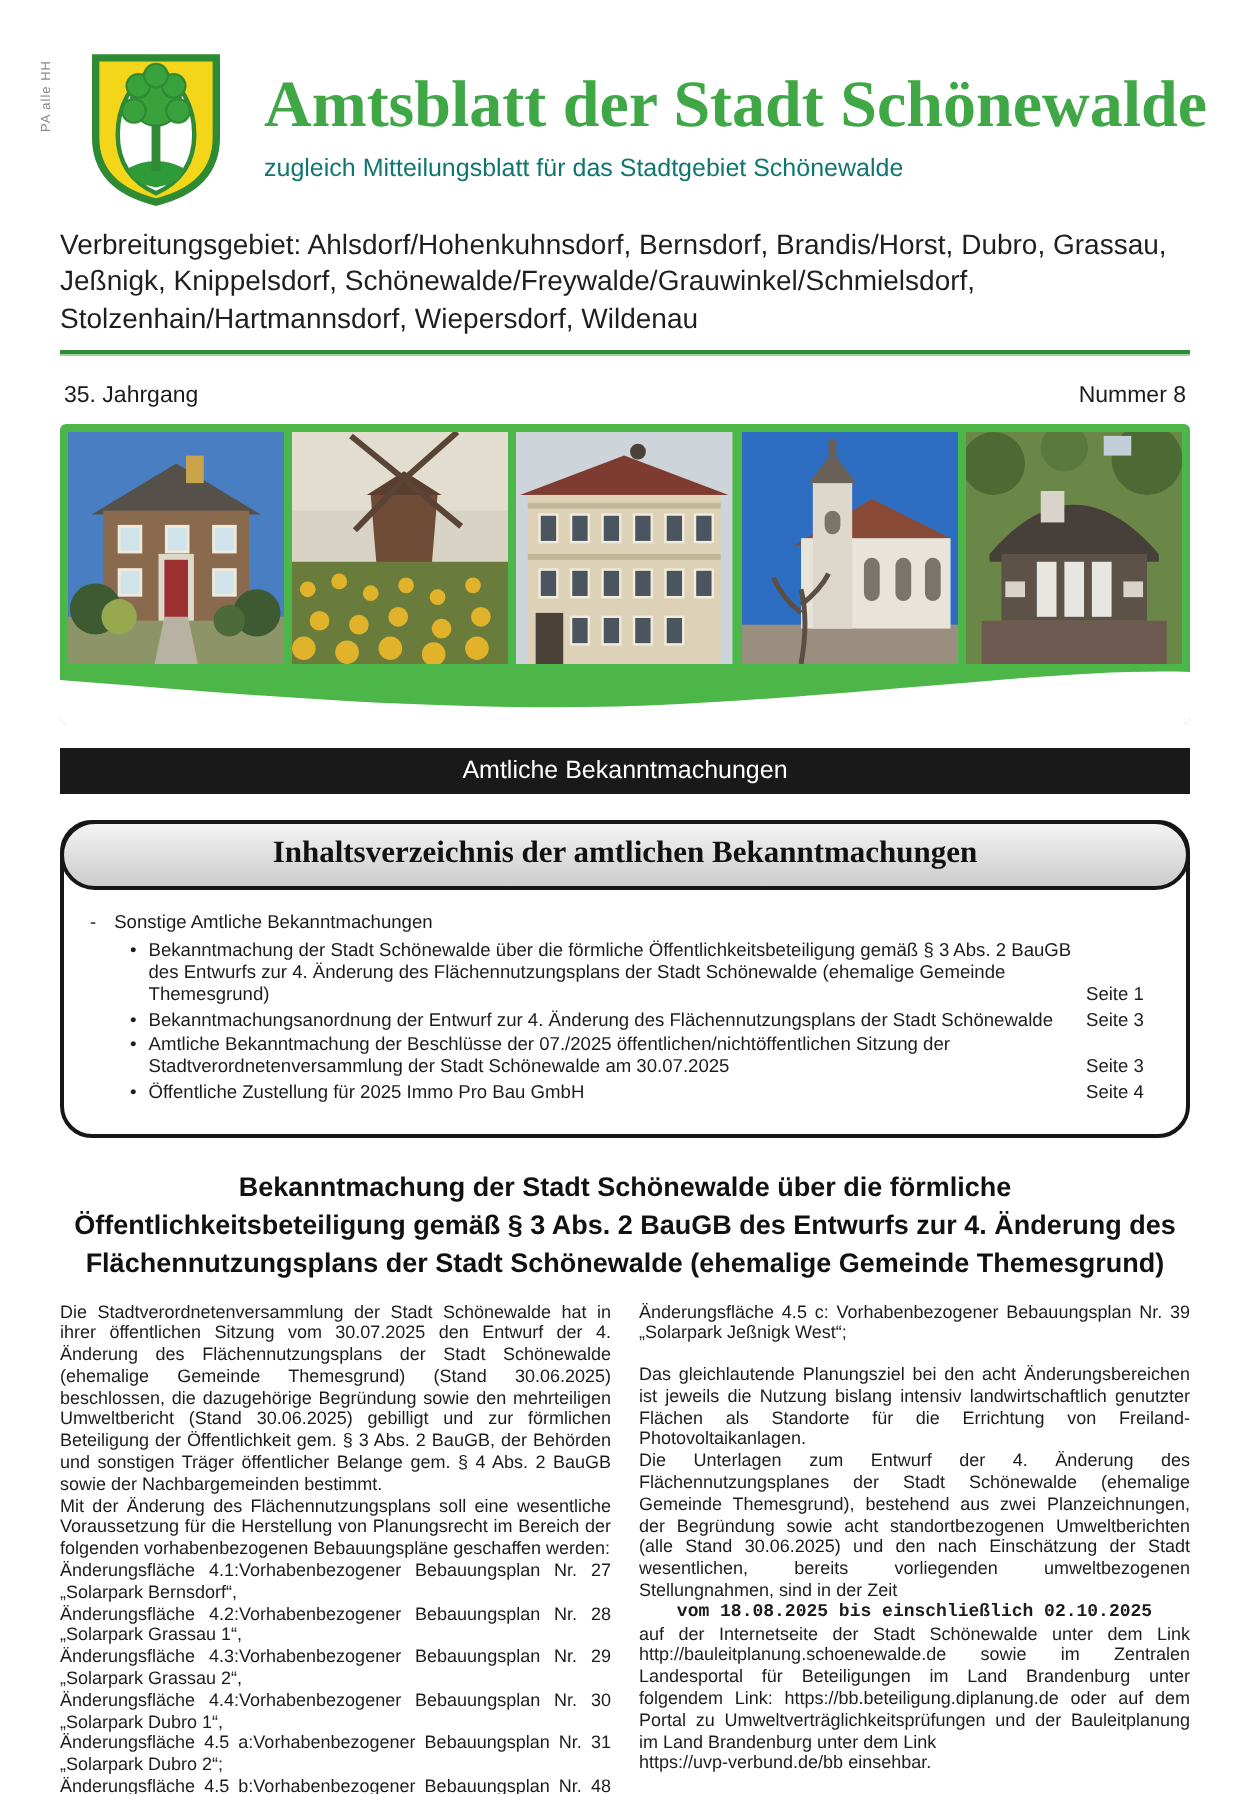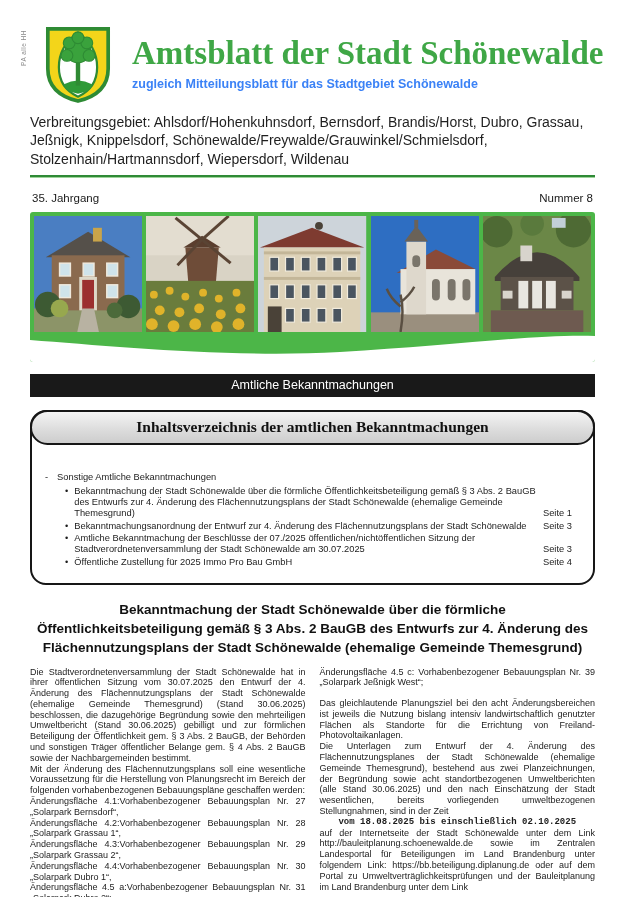--- a/index.html
+++ b/index.html
@@ -13,41 +13,41 @@
     position:absolute;left:20px;top:30px;font-size:6.5px;color:#8a8a8a;
     writing-mode:vertical-rl;transform:rotate(180deg);letter-spacing:.5px;
   }
   .mast{display:flex;align-items:flex-start;}
   .arms{width:84px;height:78px;flex:0 0 84px;margin-left:6px;}
   .mast-text{margin-left:12px;padding-top:10px;}
   .mast-title{
     font-family:"Liberation Serif",serif;font-weight:bold;font-size:33px;
     color:#3fa746;line-height:1.05;white-space:nowrap;
   }
-  .mast-sub{margin-top:6px;font-size:12.5px;font-weight:bold;color:#3b82f6;}
+  .mast-sub{margin-top:6px;font-size:12.5px;font-weight:normal;color:#0f766e;}
   
   .distribution{margin-top:9px;font-size:14px;line-height:1.32;color:#1f1f1f;}
   
   .rule{margin-top:7px;height:3px;background:linear-gradient(180deg,#2f8a36 0 60%,#9ed49a 60% 100%);}
   .issue{display:flex;font-size:11.5px;padding:14px 2px 5px;color:#1a1a1a;}
   .issue .l{flex:1;text-align:left;}
   .issue .c{flex:2;text-align:center;}
   .issue .r{flex:1;text-align:right;}
   
   .band{position:relative;margin-top:3px;height:150px;background:#4cb648;border-radius:3px;overflow:hidden;}
   .band-photos{position:absolute;top:4px;left:4px;right:4px;height:116px;display:flex;gap:4px;}
   .band-photos svg{flex:1;height:116px;min-width:0;}
   .band-wave{position:absolute;left:0;right:0;bottom:0;width:100%;height:34px;display:block;}
   
   .banner{margin-top:12px;background:#191919;color:#ffffff;text-align:center;
     font-weight:normal;font-size:12.5px;padding:4px 0 5px;}
   
   .toc{margin-top:13px;border:2px solid #161616;border-radius:16px;}
   .toc-pill{
-    margin:-2px -2px 16px;border:2px solid #161616;border-radius:18px;
+    margin:-2px -2px 0;border:2px solid #161616;border-radius:18px;
     background:linear-gradient(180deg,#f4f4f4 0%,#ddd 55%,#cdcdcd 100%);
     text-align:center;font-family:"Liberation Serif",serif;font-weight:bold;
     font-size:15.5px;color:#111;padding:6px 0 7px;
   }
   .toc-body{padding:11px 10px 15px 13px;font-size:9.3px;line-height:1.22;color:#1c1c1c;}
   .toc-section{display:flex;gap:9px;margin-bottom:2px;}
   .toc-item{display:flex;align-items:flex-end;margin-top:1px;}
   .toc-item .lead{display:flex;gap:6px;padding-left:20px;flex:1;}
   .toc-item .bullet{flex:0 0 auto;}
   .toc-item .txt{flex:1;padding-right:6px;}
@@ -278,16 +278,17 @@
       <p>Änderungsfläche 4.4:Vorhabenbezogener Bebauungsplan Nr. 30 „Solarpark Dubro 1“,</p>
       <p>Änderungsfläche 4.5 a:Vorhabenbezogener Bebauungsplan Nr. 31 „Solarpark Dubro 2“;</p>
       <p>Änderungsfläche 4.5 b:Vorhabenbezogener Bebauungsplan Nr. 48 „Solarpark Dubro 2 Erweiterung“;</p>
     </div>
     <div class="col">
       <p>Änderungsfläche 4.5 c: Vorhabenbezogener Bebauungsplan Nr. 39 „Solarpark Jeßnigk West“;</p>
       <p class="gap">Das gleichlautende Planungsziel bei den acht Änderungsbereichen ist jeweils die Nutzung bislang intensiv landwirtschaftlich genutzter Flächen als Standorte für die Errichtung von Freiland-Photovoltaikanlagen.</p>
       <p>Die Unterlagen zum Entwurf der 4. Änderung des Flächennutzungsplanes der Stadt Schönewalde (ehemalige Gemeinde Themesgrund), bestehend aus zwei Planzeichnungen, der Begründung sowie acht standortbezogenen Umweltberichten (alle Stand 30.06.2025) und den nach Einschätzung der Stadt wesentlichen, bereits vorliegenden umweltbezogenen Stellungnahmen, sind in der Zeit</p>
       <p class="date-line">vom 18.08.2025 bis einschließlich 02.10.2025</p>
       <p>auf der Internetseite der Stadt Schönewalde unter dem Link http://bauleitplanung.schoenewalde.de sowie im Zentralen Landesportal für Beteiligungen im Land Brandenburg unter folgendem Link: https://bb.beteiligung.diplanung.de oder auf dem Portal zu Umweltverträglichkeitsprüfungen und der Bauleitplanung im Land Brandenburg unter dem Link</p>
+      <p class="left-last">https://uvp-verbund.de/bb einsehbar.</p>
     </div>
   </div>
 
 </div>
 
 </body></html>

